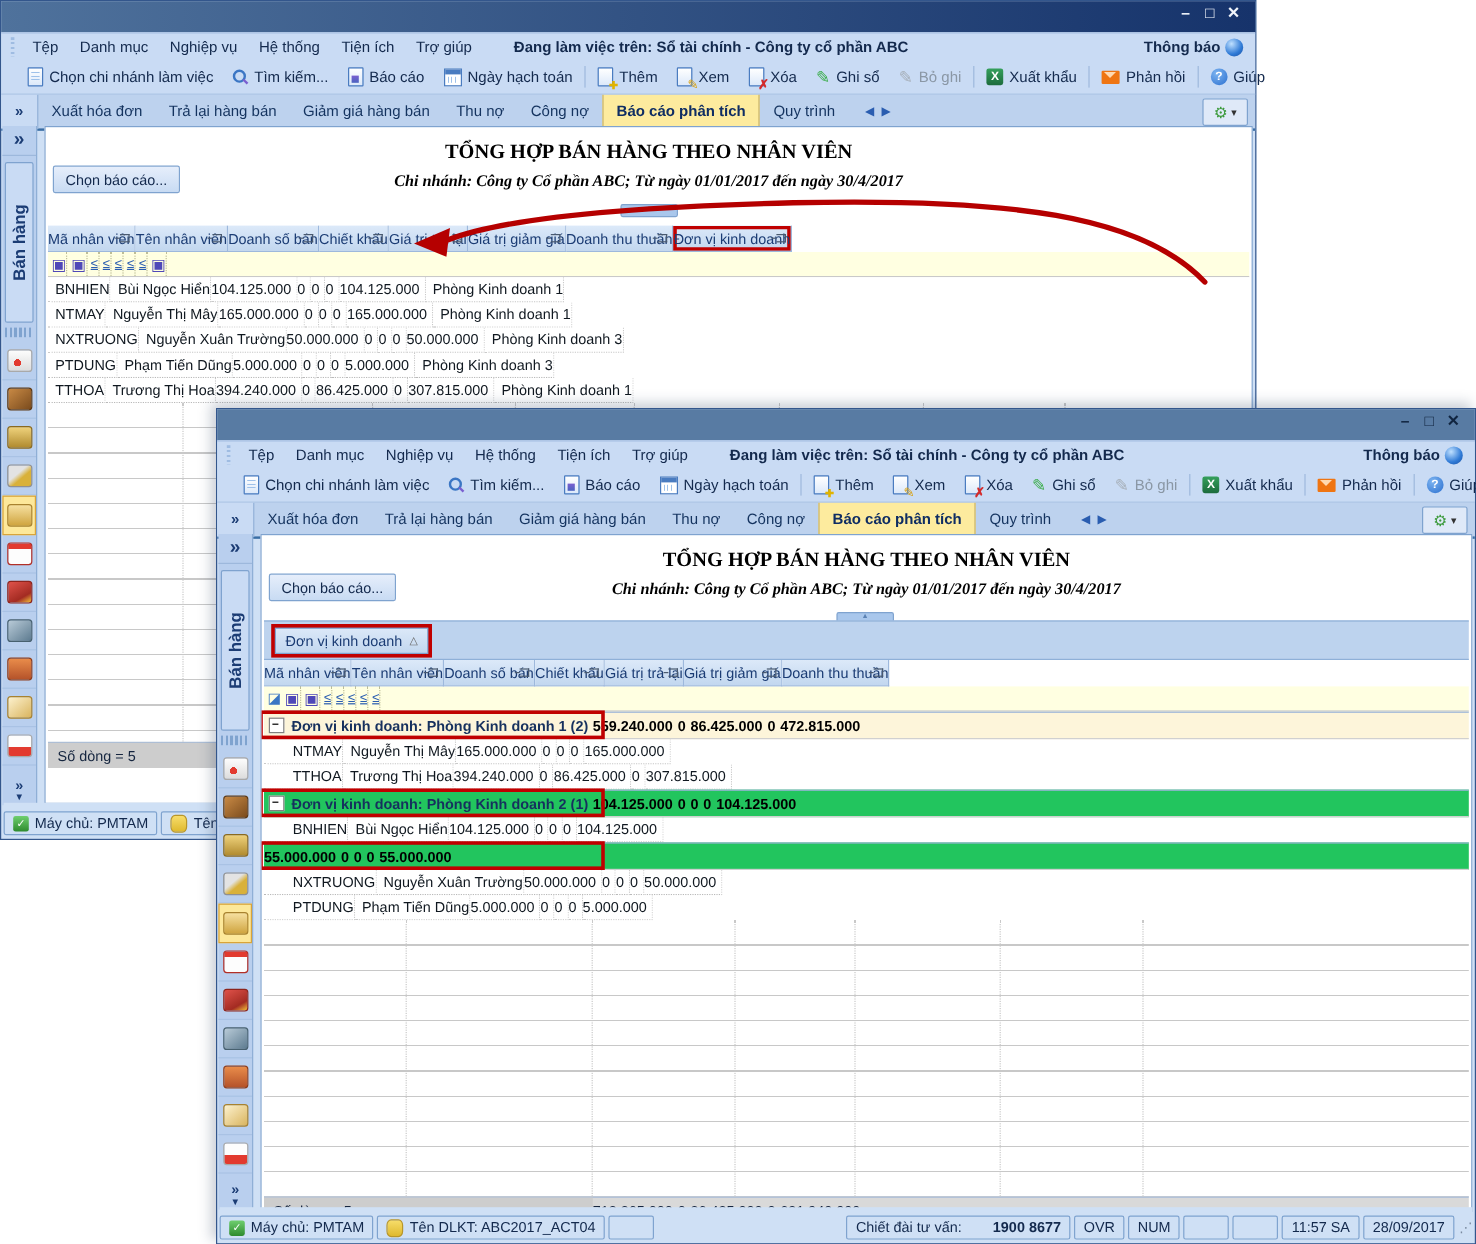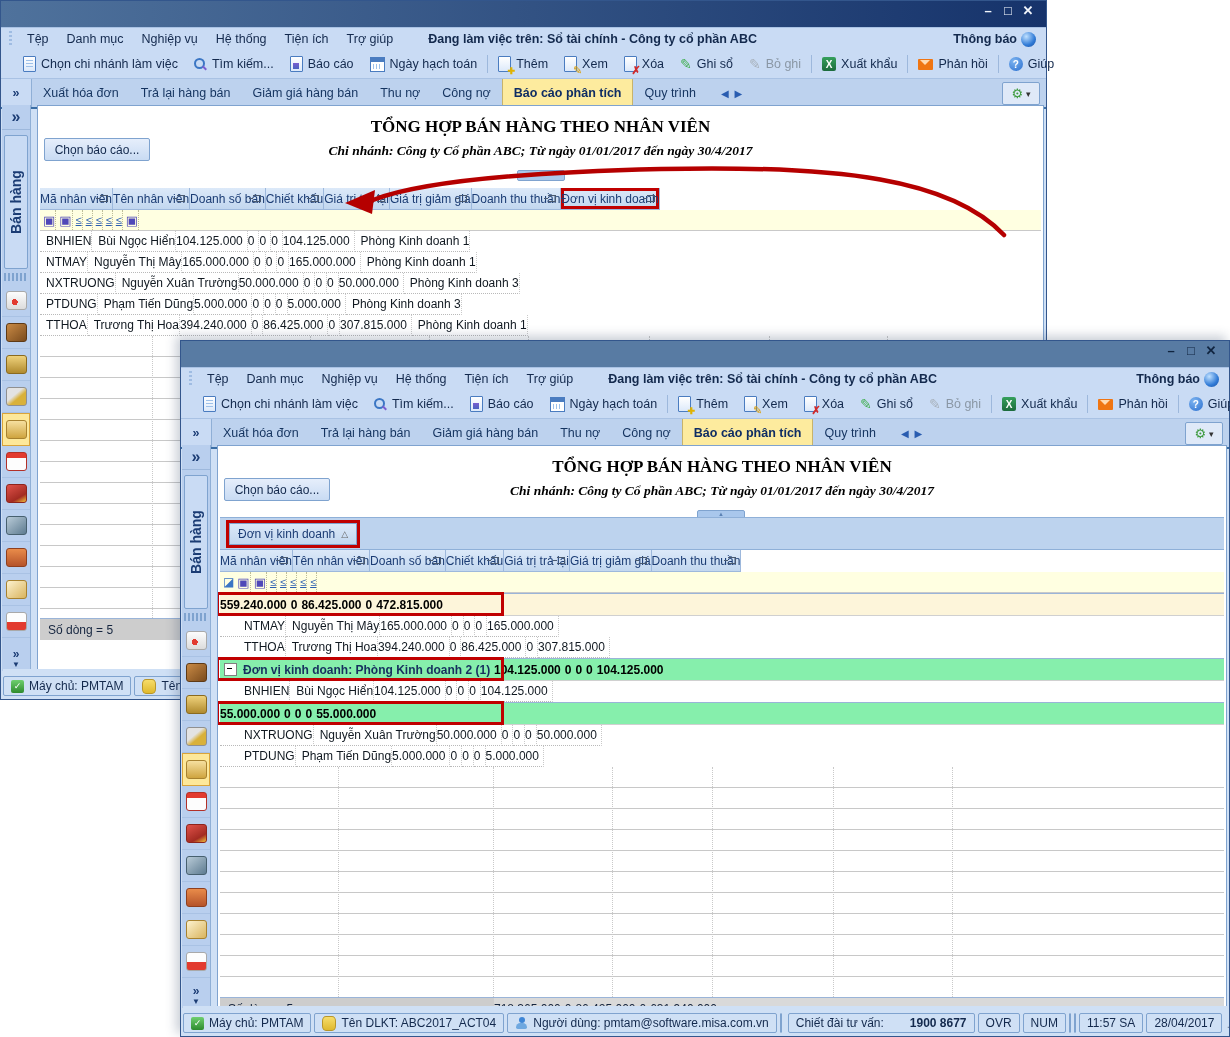--- a/index.html
+++ b/index.html
@@ -94,21 +94,21 @@
   .pin{display:inline-block;width:8px;height:7px;border:1px solid #4a5a70;border-left:none;position:absolute;right:4px;top:7px;box-sizing:border-box;}
   .pin::before{content:"";position:absolute;left:-4px;top:2px;width:4px;height:1px;background:#4a5a70;}
   .fr{display:flex;height:20px;background:#ffffe1;border-bottom:1px solid #c9c9c9;}
   .fc{border-right:1px dotted #bdbd97;display:flex;align-items:center;gap:3px;padding-left:3px;box-sizing:border-box;}
   .cbx{color:#4f48b8;font-size:13px;line-height:13px;}
   .fco{color:#3b76c4;font-size:12px;line-height:12px;}
   .lte{color:#2a5db0;text-decoration:underline;font-size:11px;}
   .dr{display:flex;height:21px;background:#fff;cursor:default;}
   .dc{border-right:1px dotted #c9c9c9;border-bottom:1px dotted #b9b9b9;display:flex;align-items:center;color:#101820;box-sizing:border-box;overflow:hidden;white-space:nowrap;}
   .txt{padding-left:6px;} .ind{padding-left:24px;} .num{justify-content:flex-end;padding-right:4px;}
-  .grow{display:flex;height:21px;background:#86efac;border-top:1px solid #9ab4d8;border-bottom:1px solid #d0d0d0;font-weight:bold;position:relative;}
+  .grow{display:flex;height:21px;background:#22c55e;border-top:1px solid #9ab4d8;border-bottom:1px solid #d0d0d0;font-weight:bold;position:relative;}
   .grow.sel{background:#fdf5da;}
   .glabel{width:274px;flex:none;display:flex;align-items:center;gap:6px;padding-left:4px;color:#16305e;box-sizing:border-box;overflow:visible;white-space:nowrap;}
   .minus{width:11px;height:11px;border:1px solid #808080;background:#fff;position:relative;flex:none;}
   .minus::before{content:"";position:absolute;left:2px;top:4px;width:5px;height:1px;background:#000;}
   .gnum{display:flex;align-items:center;justify-content:flex-end;padding-right:4px;color:#000;box-sizing:border-box;}
   .redover{position:absolute;left:-4px;top:-2px;width:288px;height:24px;border:3px solid #c00000;box-sizing:border-box;pointer-events:none;z-index:3;}
   .filler{position:relative;background:repeating-linear-gradient(#fff 0 20px,#c8c8c8 20px 21px);}
   .vl{position:absolute;top:0;bottom:0;border-right:1px dotted #c9c9c9;}
   .foot{display:flex;height:21px;background:#d9d9d9;border-top:1px solid #9ab4d8;align-items:center;}
   .fchip{width:274px;flex:none;background:#cdcdcd;height:100%;display:flex;align-items:center;padding-left:8px;box-sizing:border-box;color:#15253f;}
@@ -617,20 +617,24 @@
           <div class="fc f5">
               <span class="lte">≤</span>
             </div>
           <div class="fc f6">
               <span class="lte">≤</span>
             </div>
         </div>
 
         <div class="grow sel">
           <div class="redover"></div>
+          <div class="glabel">
+              <span class="minus"></span>
+              <span>Đơn vị kinh doanh: Phòng Kinh doanh 1 (2)</span>
+            </div>
           <div class="gnum f2">559.240.000</div>
           <div class="gnum f3">0</div>
           <div class="gnum f4">86.425.000</div>
           <div class="gnum f5">0</div>
           <div class="gnum f6">472.815.000</div>
         </div>
         <div class="dr">
           <div class="dc f0 ind">NTMAY</div>
             <div class="dc f1 txt">Nguyễn Thị Mây</div>
             <div class="dc f2 num">165.000.000</div>
@@ -720,41 +724,37 @@
     <div class="gap8"></div>
     <div class="statusbar">
       <span class="seg">
           <span class="srv">✓</span>
           <span>Máy chủ: PMTAM</span>
         </span>
       <span class="seg">
           <span class="db"></span>
           <span>Tên DLKT: ABC2017_ACT04</span>
         </span>
-      <span class="seg">
-          <span class="p-ic"></span>
-          <span>Người dùng: pmtam@software.misa.com.vn</span>
-        </span>
       <span class="seg empty"></span>
       <span class="sspacer"></span>
       <span class="seg hot">
           <span>Chiết đài tư vấn:</span>
           <b>1900 8677</b>
         </span>
       <span class="seg">
           <span>OVR</span>
         </span>
       <span class="seg">
           <span>NUM</span>
         </span>
       <span class="seg empty"></span>
       <span class="seg empty"></span>
       <span class="seg">
           <span>11:57 SA</span>
         </span>
       <span class="seg">
-          <span>28/04/2017</span>
+          <span>28/09/2017</span>
         </span>
       <span class="rgrip">⋰</span>
     </div>
   </div>
 
 </div>
 
 </body></html>

